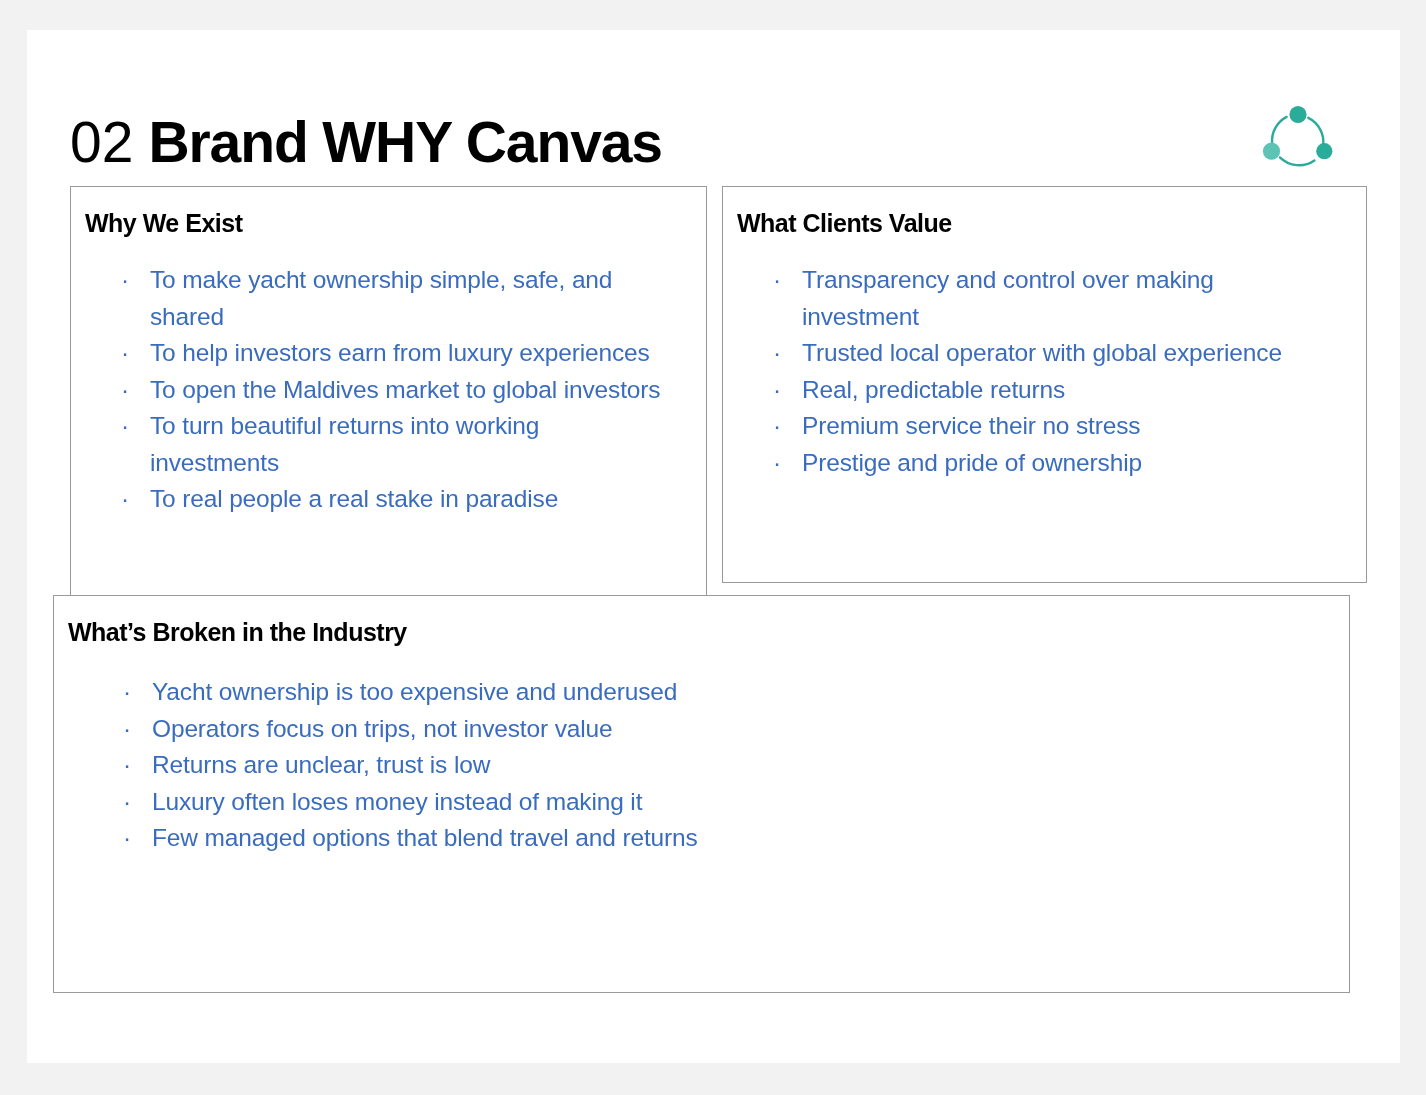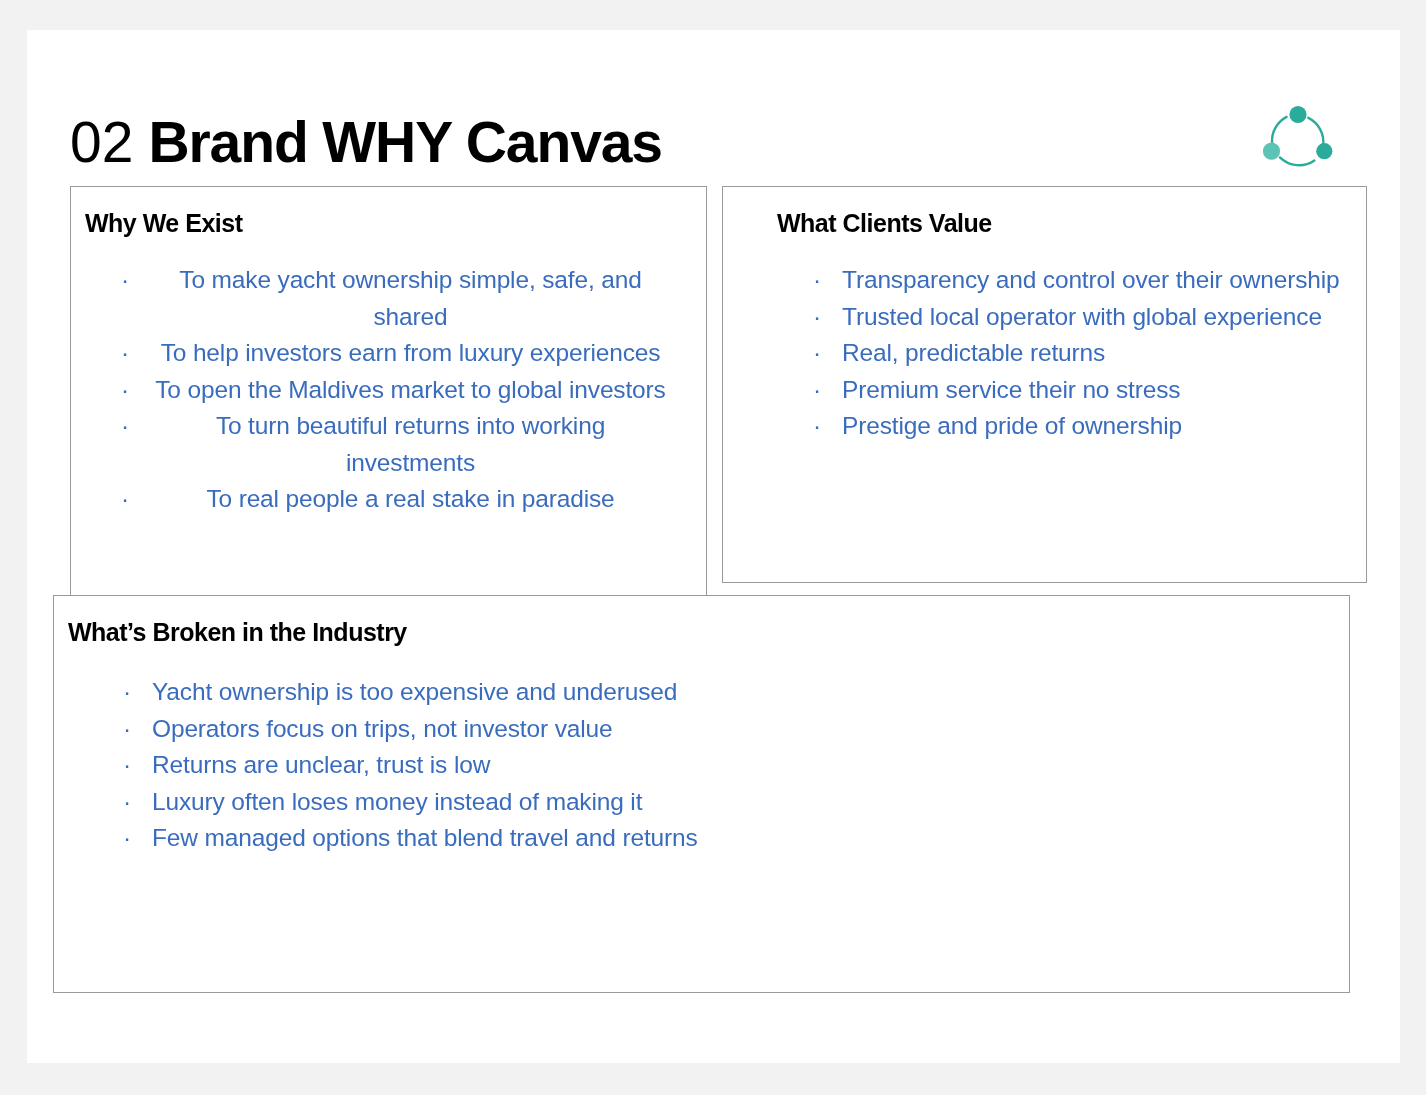--- a/index.html
+++ b/index.html
@@ -68,21 +68,21 @@
   .logo svg { display: block; width: 84px; height: 70px; }
 
   
   .card {
     position: absolute;
     background: #ffffff;
     border: 1px solid #9a9a9a;
   }
 
   #card-why-we-exist    { left: 43px;  top: 156px; width: 637px;  height: 460px; }
-  #card-what-clients    { left: 695px; top: 156px; width: 645px;  height: 397px; padding-left: 40px; }
+  #card-what-clients    { left: 695px; top: 156px; width: 645px;  height: 397px; }
   #card-whats-broken    { left: 26px;  top: 565px; width: 1297px; height: 398px; }
 
   .card-title {
     color: #000000;
     font-weight: 700;
     font-size: 25px;
     line-height: 30px;
     letter-spacing: -0.5px;
     padding: 21px 0 0 14px;
     white-space: nowrap;
@@ -114,21 +114,21 @@
   .bullet .btext {
     display: block;
   }
 
   
   #list-why-we-exist {
     margin: 24px 0 0 0;
     padding-left: 48px;
     width: 600px;
   }
-  #list-why-we-exist .bullet .btext { padding-left: 31px; text-align: center; }
+  #list-why-we-exist .bullet .btext { padding-left: 31px; }
 
   
   #list-what-clients {
     margin: 24px 0 0 0;
     padding-left: 48px;
     width: 610px;
   }
   #list-what-clients .bullet .btext { padding-left: 31px; }
 
   
@@ -188,21 +188,21 @@
           <span class="btext">To real people a real stake in paradise</span>
         </li>
       </ul>
     </div>
 
     <div class="card" id="card-what-clients">
       <div class="card-title">What Clients Value</div>
       <ul class="bullets" id="list-what-clients">
         <li class="bullet">
           <span class="dot">·</span>
-          <span class="btext">Transparency and control over their ownership</span>
+          <span class="btext">Transparency and control over making investment</span>
         </li>
         <li class="bullet">
           <span class="dot">·</span>
           <span class="btext">Trusted local operator with global experience</span>
         </li>
         <li class="bullet">
           <span class="dot">·</span>
           <span class="btext">Real, predictable returns</span>
         </li>
         <li class="bullet">

